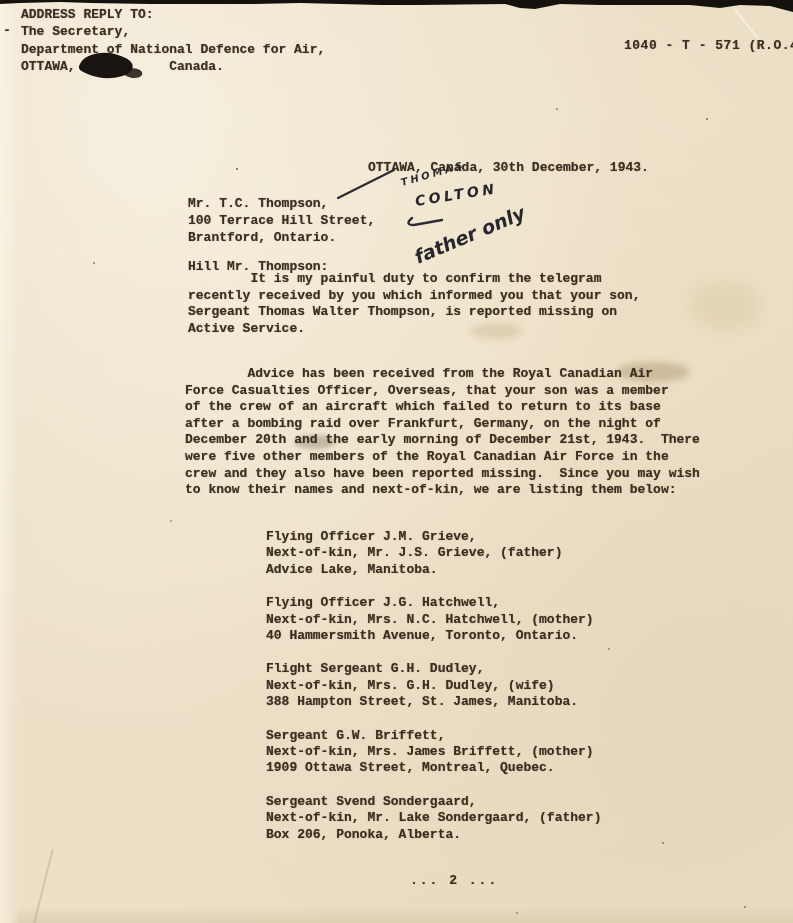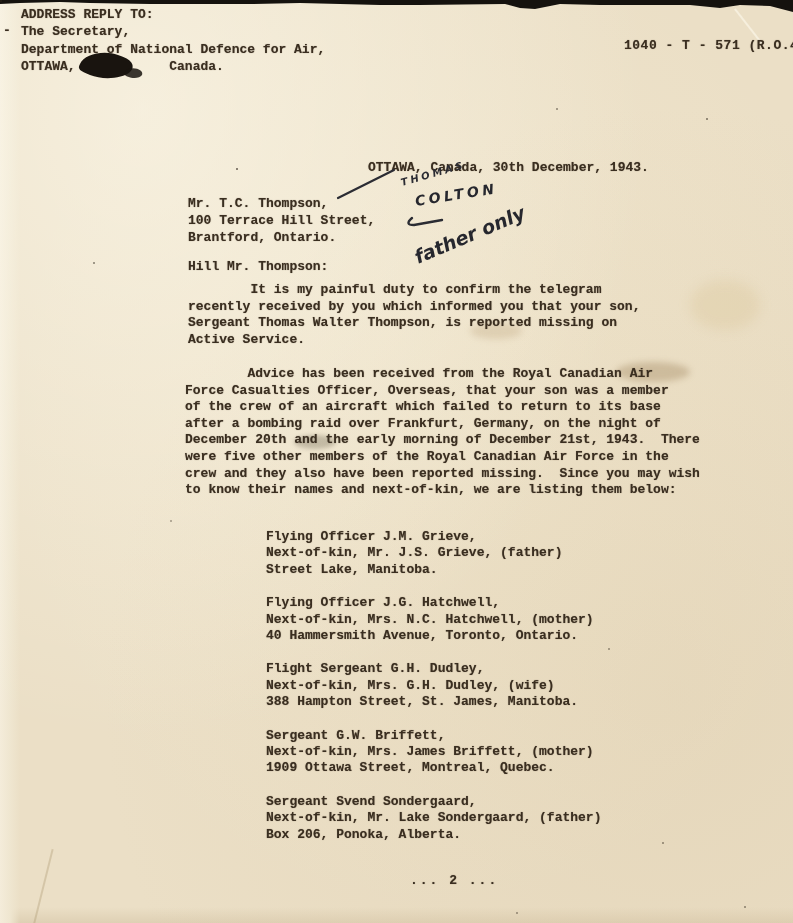--- a/index.html
+++ b/index.html
@@ -73,37 +73,37 @@
     <path d="M82,58 q-8,7 2,7 l28,-5" fill="none" stroke="#2b2c33" stroke-width="2.4" stroke-linecap="round"></path>
     <text transform="translate(88,104) rotate(-23)" font-size="19" fill="#26272e" font-style="italic" font-weight="bold">father only</text>
   </svg>
 
   <div class="typed" style="left:188px;top:195px;line-height:17px;">Mr. T.C. Thompson,
 100 Terrace Hill Street,
 Brantford, Ontario.</div>
 
   <div class="typed" style="left:188px;top:259px;">Hill Mr. Thompson:</div>
 
-  <div class="typed" style="left:188px;top:282px;">        It is my painful duty to confirm the telegram
+  <div class="typed" style="left:188px;top:271px;">        It is my painful duty to confirm the telegram
 recently received by you which informed you that your son,
 Sergeant Thomas Walter Thompson, is reported missing on
 Active Service.</div>
   <div class="typed" style="left:185px;top:366px;">        Advice has been received from the Royal Canadian Air
 Force Casualties Officer, Overseas, that your son was a member
 of the crew of an aircraft which failed to return to its base
 after a bombing raid over Frankfurt, Germany, on the night of
 December 20th and the early morning of December 21st, 1943.  There
 were five other members of the Royal Canadian Air Force in the
 crew and they also have been reported missing.  Since you may wish
 to know their names and next-of-kin, we are listing them below:</div>
 
   <div id="crew-list">
     <div class="crew-entry">Flying Officer J.M. Grieve,
 Next-of-kin, Mr. J.S. Grieve, (father)
-Street Lake, Manitoba.</div>
+Advice Lake, Manitoba.</div>
     <div class="crew-entry">Flying Officer J.G. Hatchwell,
 Next-of-kin, Mrs. N.C. Hatchwell, (mother)
 40 Hammersmith Avenue, Toronto, Ontario.</div>
     <div class="crew-entry">Flight Sergeant G.H. Dudley,
 Next-of-kin, Mrs. G.H. Dudley, (wife)
 388 Hampton Street, St. James, Manitoba.</div>
     <div class="crew-entry">Sergeant G.W. Briffett,
 Next-of-kin, Mrs. James Briffett, (mother)
 1909 Ottawa Street, Montreal, Quebec.</div>
     <div class="crew-entry">Sergeant Svend Sondergaard,

